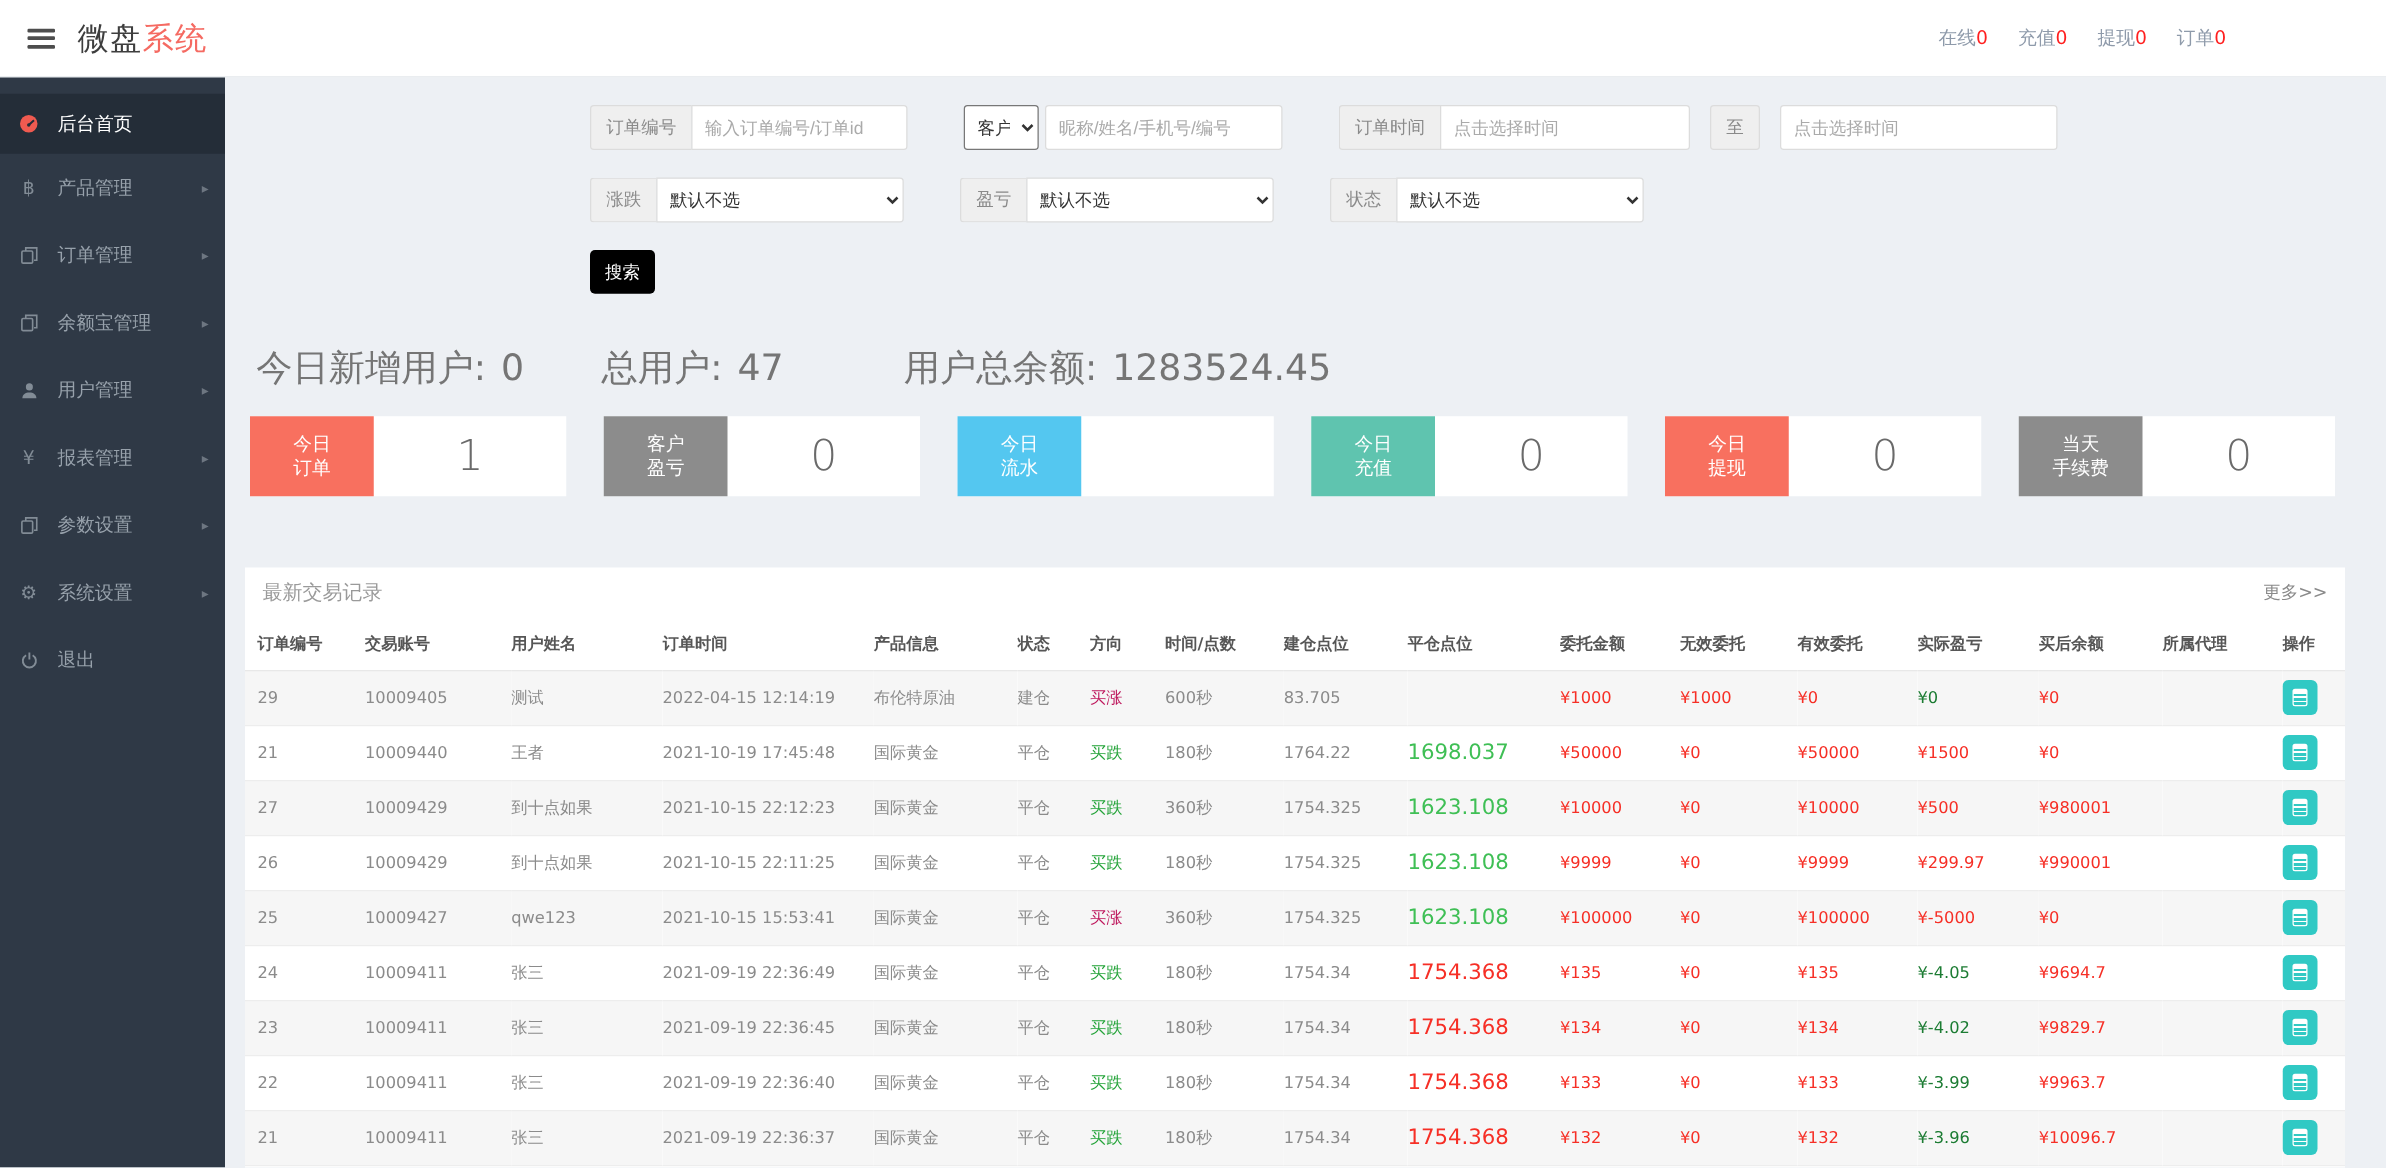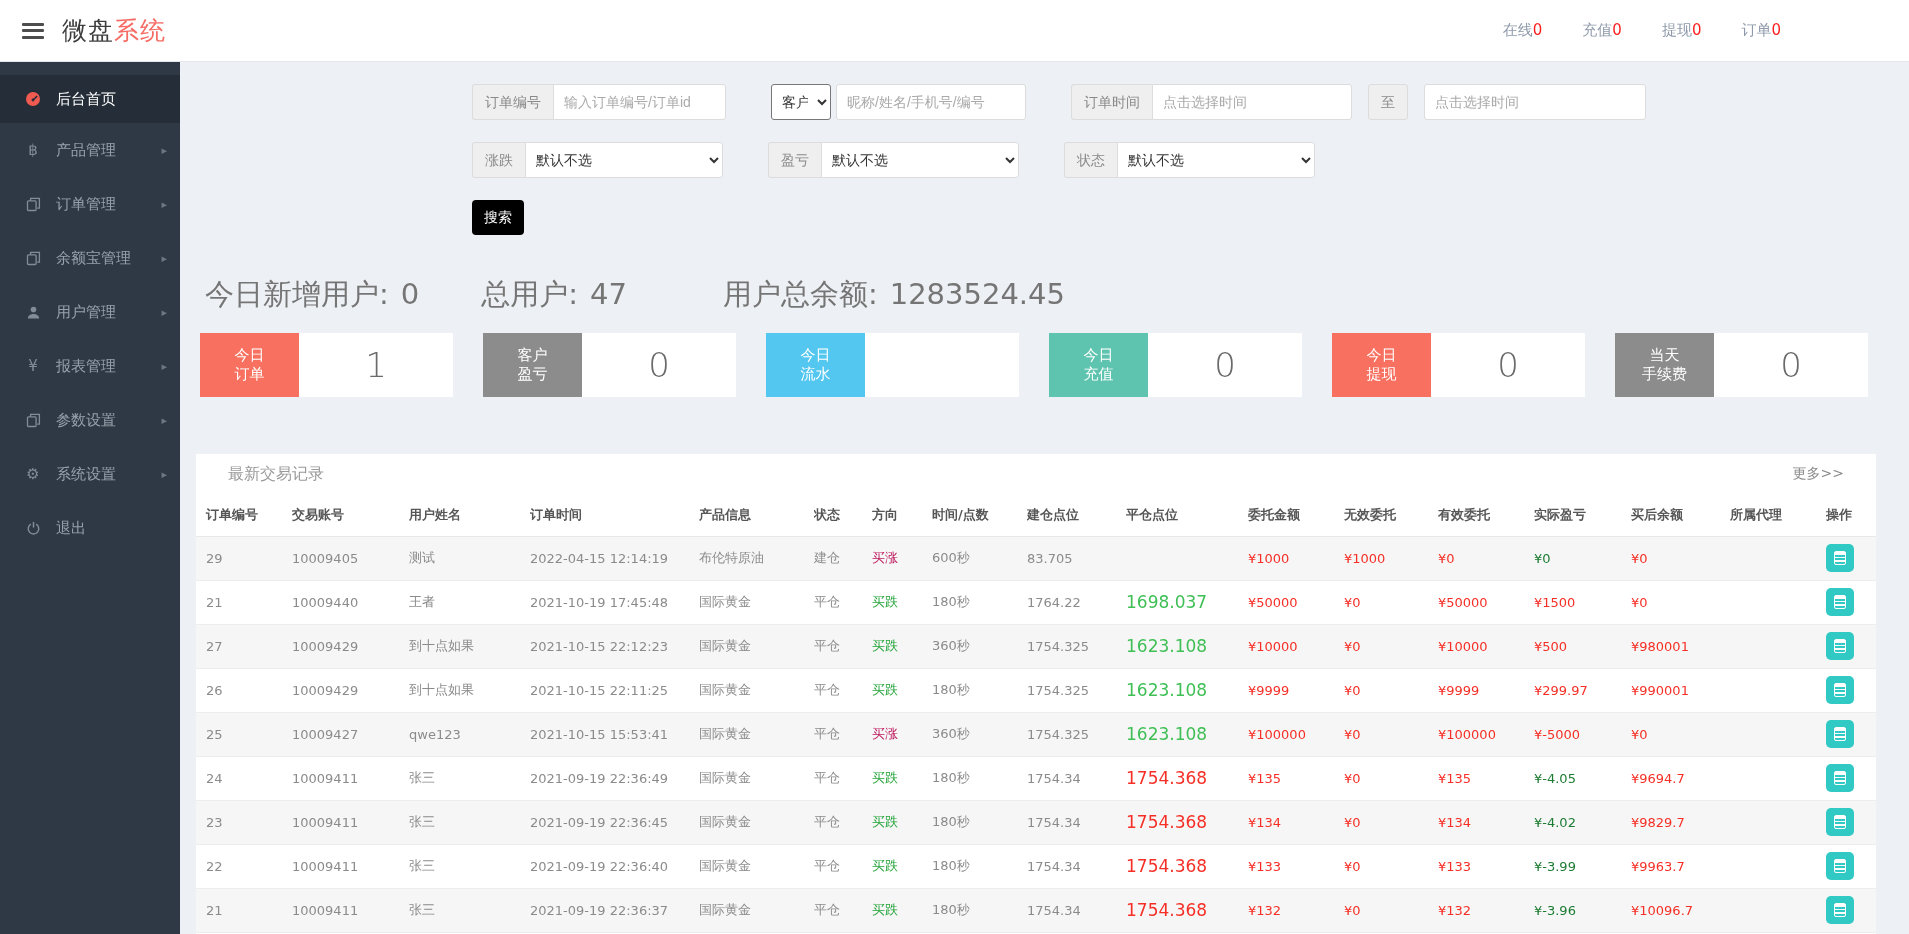--- a/index.html
+++ b/index.html
@@ -6,28 +6,28 @@
   html,body{width:1909px;height:934px;overflow:hidden;}
   body{font-family:"DejaVu Sans","Liberation Sans",sans-serif;background:#edf0f4;}
 
   
   .topbar{height:62px;background:#fff;border-bottom:1px solid #e4e7eb;display:flex;align-items:center;}
   .hamburger{margin-left:22px;width:22px;cursor:pointer;}
   .hamburger i{display:block;height:3px;background:#4d4d4d;margin:3.5px 0;border-radius:1px;}
   .brand{margin-left:18px;font-size:25px;letter-spacing:1px;font-family:Liberation Mono, monospace;}
   .brand .b1{color:#3e3e3e;}
   .brand .b2{color:#f56a62;}
-  .top-links{margin-left:auto;margin-right:128px;display:flex;gap:40px;}
+  .top-links{margin-left:auto;margin-right:128px;display:flex;gap:24px;}
   .top-link{font-size:15px;color:#8e9aaa;cursor:pointer;text-decoration:none;}
   .top-link .cnt{color:#ff1f1f;}
 
   
   .wrap{display:flex;height:872px;}
   .sidebar{width:180px;background:#2f3946;padding-top:13px;flex:none;}
-  .menu-item{height:54px;display:flex;align-items:center;padding-left:22px;padding-right:12px;
+  .menu-item{height:54px;display:flex;align-items:center;padding-left:12px;padding-right:12px;
              color:#97a1ab;font-size:15px;cursor:pointer;position:relative;}
   .menu-item .mi{width:22px;margin-right:12px;display:inline-flex;justify-content:center;color:#828c96;font-size:15px;}
   .menu-item.active{background:#242d38;color:#fff;height:48px;}
   .menu-item.active .mi{color:#f05a50;}
   .menu-item .arrow{position:absolute;right:13px;color:#6d7681;font-size:11px;}
 
   .main{flex:1;padding-left:16px;position:relative;}
 
   
   .filters{padding-top:22px;margin-left:276px;}
@@ -55,21 +55,21 @@
 
   
   .cards{display:flex;gap:30px;margin:18px 0 0 4px;border-radius:31px;}
   .card{width:253px;height:64px;display:flex;background:#fff;}
   .card-label{width:99px;color:#fff;font-size:15px;line-height:1.3;display:flex;flex-direction:column;
               align-items:center;justify-content:center;text-align:center;}
   .card-value{flex:1;display:flex;align-items:center;justify-content:center;font-size:34px;font-weight:200;color:#6a6a6a;}
 
   
   .panel{margin-top:57px;background:#fff;width:1680px;}
-  .panel-head{height:40px;display:flex;align-items:center;padding:0 32px;}
+  .panel-head{height:40px;display:flex;align-items:center;padding:0 14px;}
   .panel-title{color:#9a9a9a;font-size:16px;}
   .panel-more{margin-left:auto;color:#8a8a8a;font-size:14px;text-decoration:none;cursor:pointer;}
   table{width:100%;border-collapse:collapse;table-layout:fixed;font-size:13px;}
   thead th{height:42px;text-align:left;color:#565656;font-weight:bold;border-bottom:1px solid #e8e8e8;
            padding:0;white-space:nowrap;overflow:hidden;}
   thead th:first-child, tbody td:first-child{padding-left:10px;}
   tbody td{height:44px;padding:0;white-space:nowrap;overflow:hidden;}
   tbody tr{border-bottom:1px solid #ededed;}
   tbody tr:nth-child(odd){background:#f6f6f6;}
   .c-g{color:#8b8b8b;}

